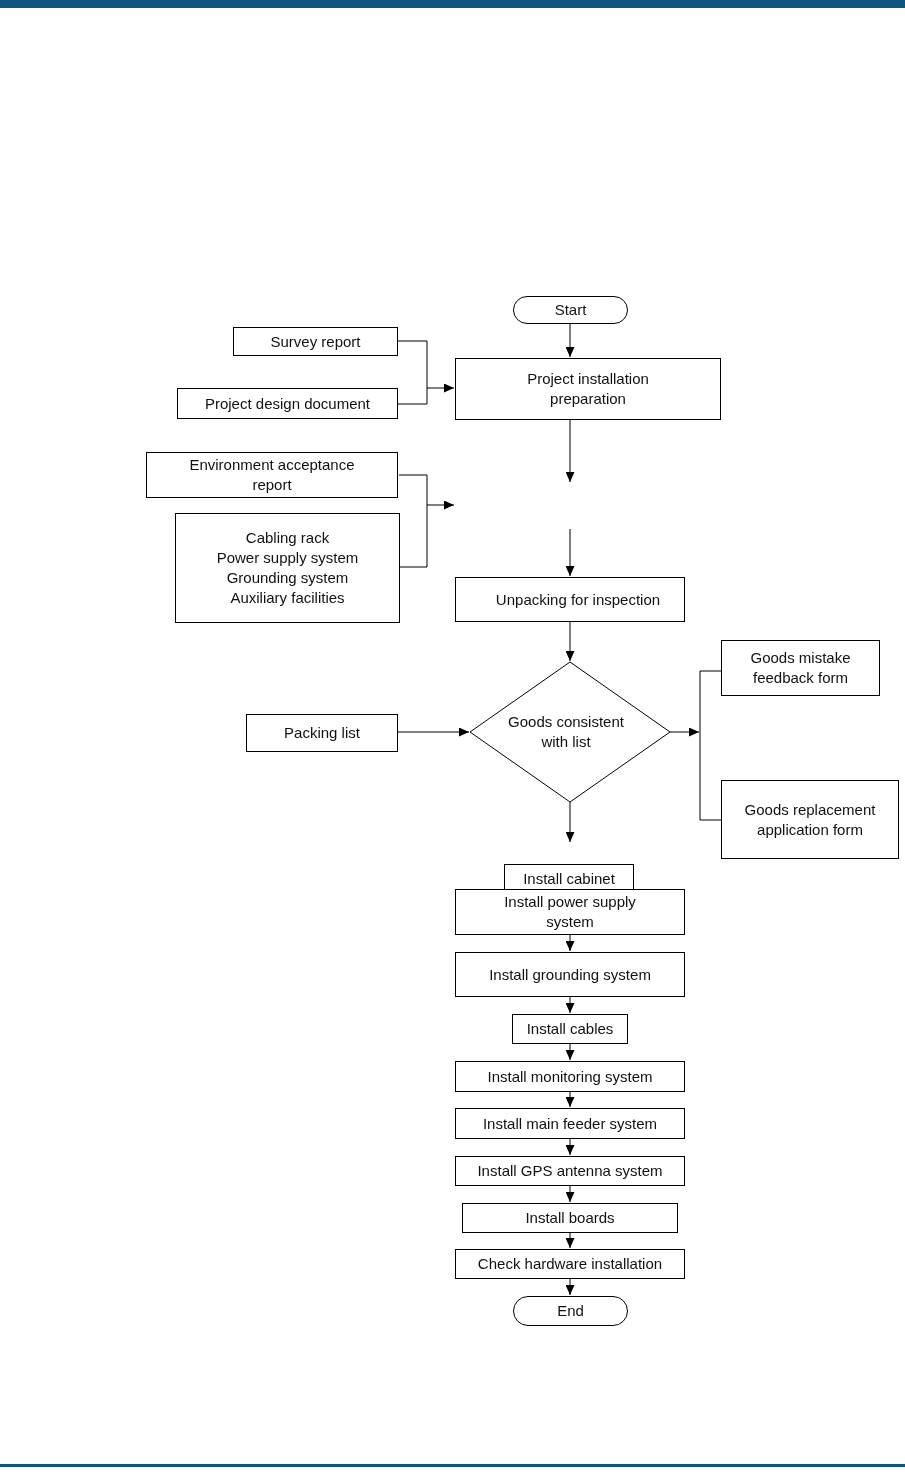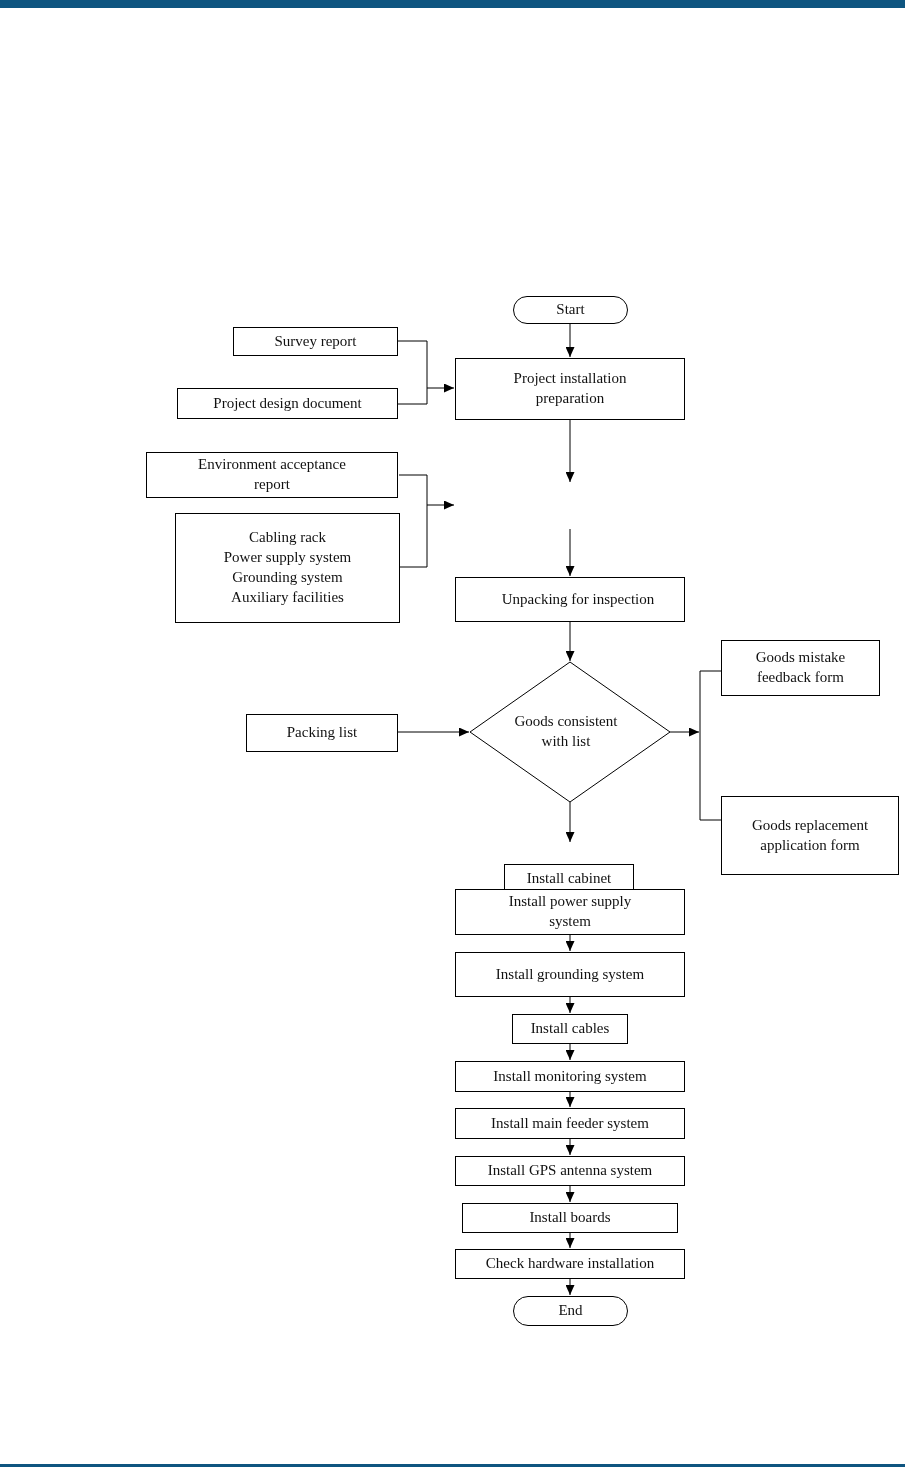--- a/index.html
+++ b/index.html
@@ -6,21 +6,21 @@
     margin: 0;
     padding: 0;
     background: #ffffff;
   }
   .page {
     position: relative;
     width: 905px;
     height: 1472px;
     background: #ffffff;
     overflow: hidden;
-    font-family: Liberation Serif, serif;
+    font-family: Liberation Sans, sans-serif;
   }
   .top-bar {
     position: absolute;
     left: 0; top: 0;
     width: 905px; height: 8px;
     background: #0e5580;
   }
   .bottom-bar {
     position: absolute;
     left: 0; top: 1464px;
@@ -110,21 +110,21 @@
     <line x1="570" y1="1233" x2="570" y2="1248" stroke="#000" stroke-width="1" marker-end="url(#arrow)"></line>
     <line x1="570" y1="1279" x2="570" y2="1295" stroke="#000" stroke-width="1" marker-end="url(#arrow)"></line>
   </svg>
 
   <div class="node pill" style="left:513px; top:296px; width:115px; height:28px;">Start</div>
 
   <div class="node" style="left:233px; top:327px; width:165px; height:29px;">Survey report</div>
 
   <div class="node" style="left:177px; top:388px; width:221px; height:31px;">Project design document</div>
 
-  <div class="node" style="left:455px; top:358px; width:230px; height:62px;">Project installation
+  <div class="node" style="left:455px; top:358px; width:266px; height:62px;">Project installation
 preparation</div>
 
   <div class="node" style="left:146px; top:452px; width:252px; height:46px;">Environment acceptance
 report</div>
 
   <div class="node" style="left:175px; top:513px; width:225px; height:110px;">Cabling rack
 Power supply system
 Grounding system
 Auxiliary facilities</div>
 
@@ -132,21 +132,21 @@
   <div class="node" style="left:455px; top:577px; width:230px; height:45px;padding-left:18px;">Unpacking for inspection</div>
 
   <div class="node" style="left:246px; top:714px; width:152px; height:38px;">Packing list</div>
 
   <div class="diamond-label" style="left:476px; top:700px; width:180px; height:64px;">Goods consistent
 with list</div>
 
   <div class="node" style="left:721px; top:640px; width:159px; height:56px;">Goods mistake
 feedback form</div>
 
-  <div class="node" style="left:721px; top:780px; width:178px; height:79px;margin-top:16px;">Goods replacement
+  <div class="node" style="left:721px; top:780px; width:178px; height:79px;">Goods replacement
 application form</div>
 
   <div class="node" style="left:504px; top:864px; width:130px; height:29px;">Install cabinet</div>
 
   <div class="node" style="left:455px; top:889px; width:230px; height:46px;">Install power supply
 system</div>
 
   <div class="node" style="left:455px; top:952px; width:230px; height:45px;">Install grounding system</div>
 
   <div class="node" style="left:512px; top:1014px; width:116px; height:30px;">Install cables</div>

